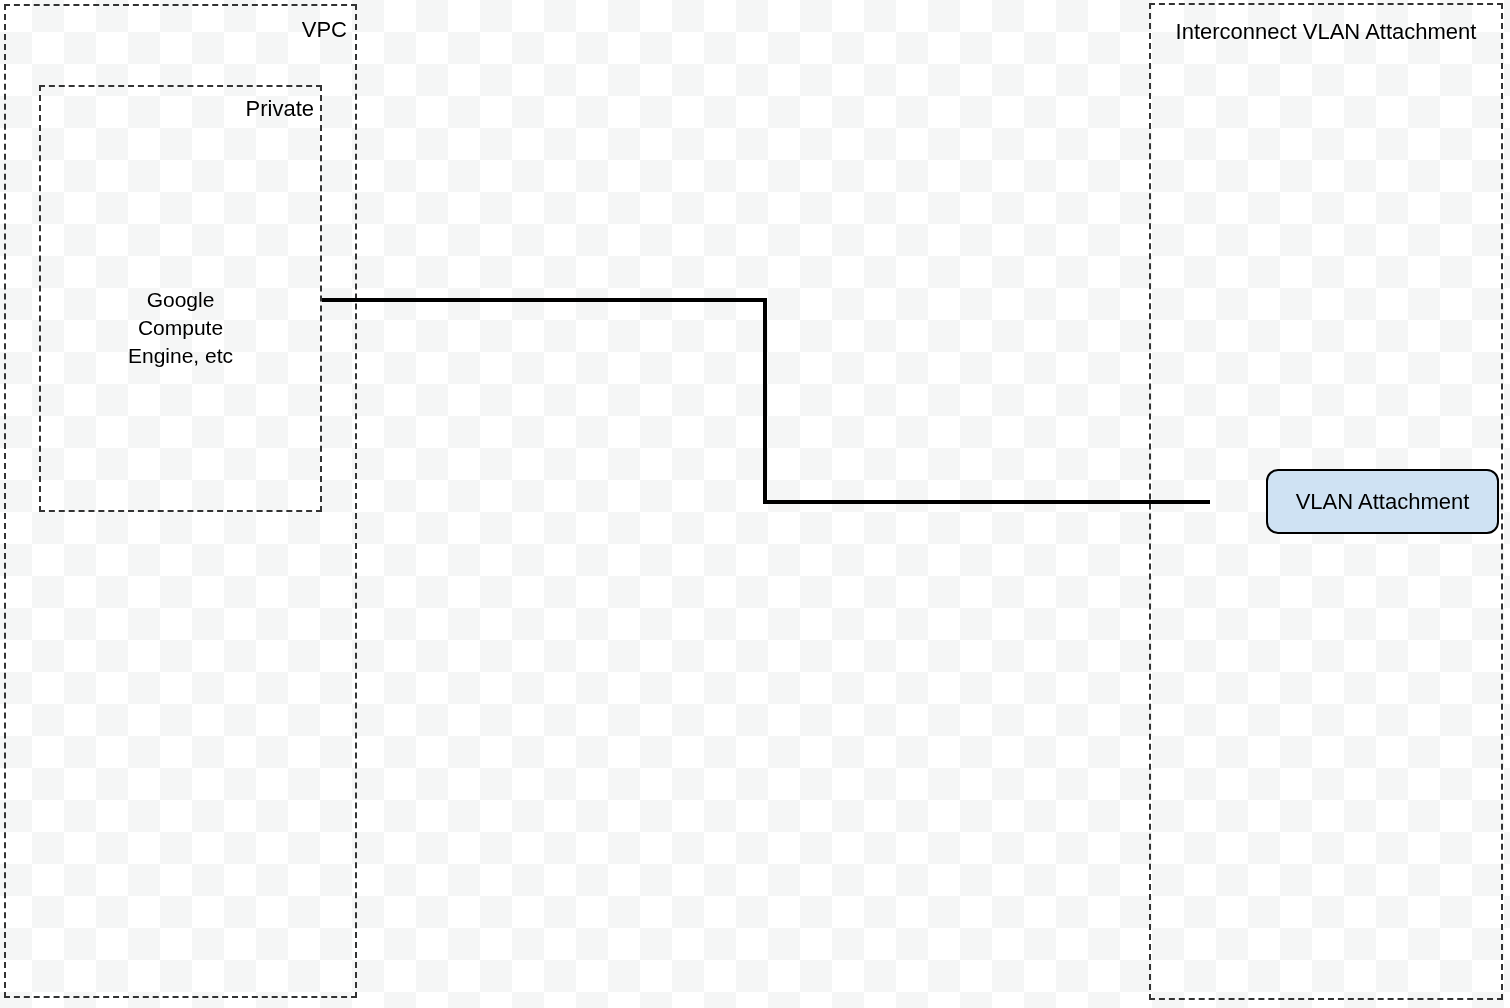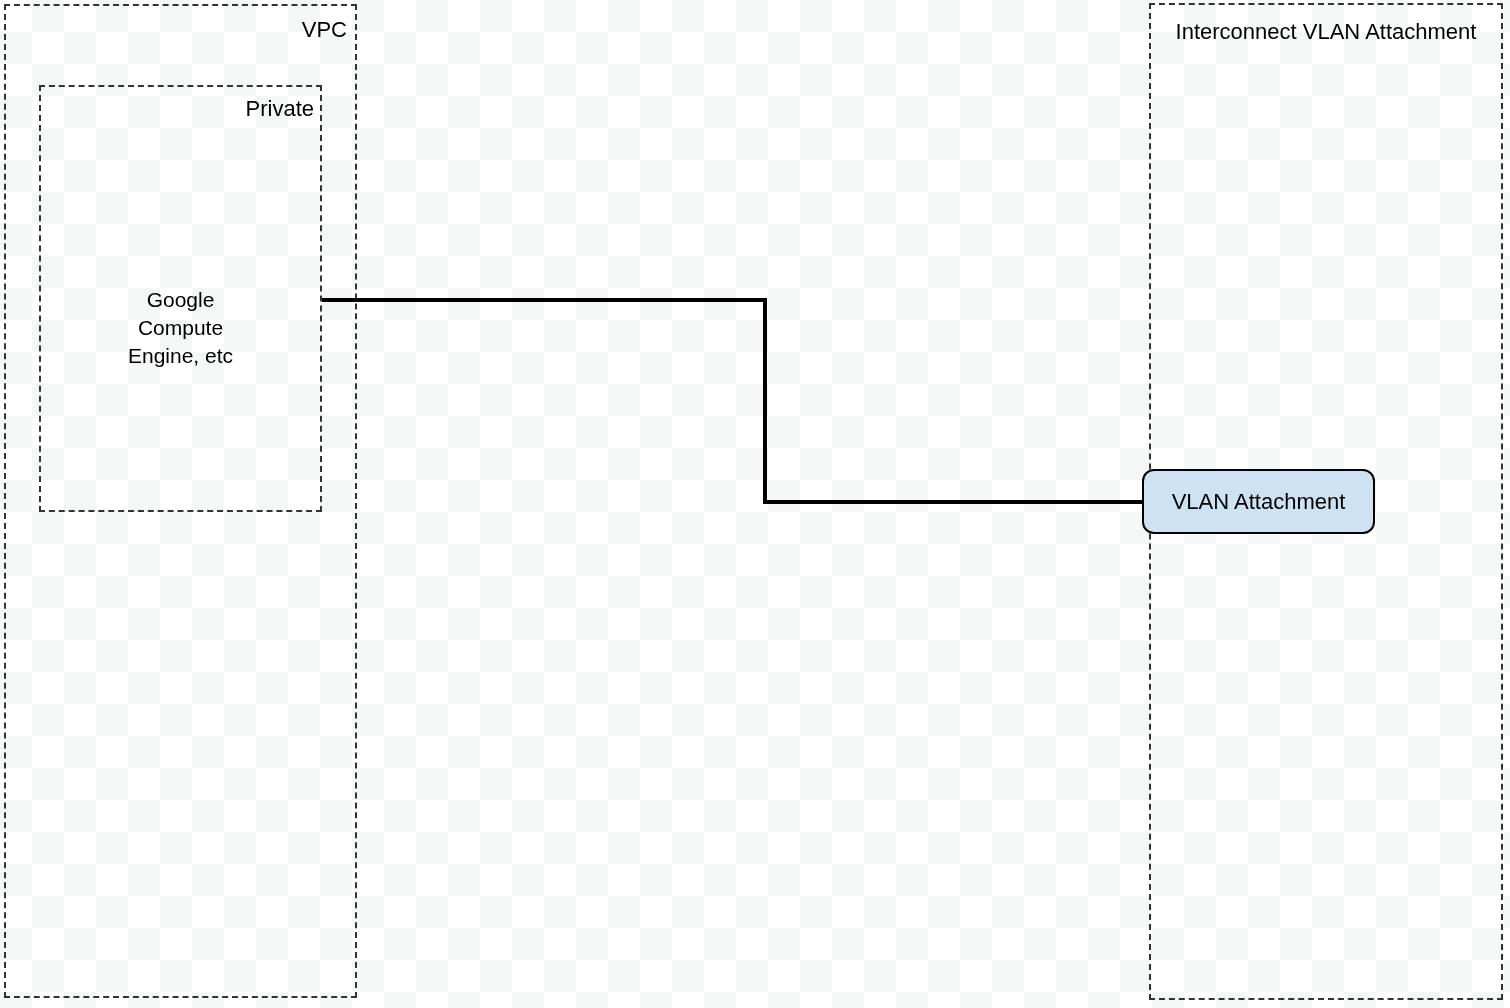--- a/index.html
+++ b/index.html
@@ -92,21 +92,21 @@
   .connector-svg polyline {
     fill: none;
     stroke: #000000;
     stroke-width: 4;
     stroke-linejoin: miter;
   }
 
   
   .vlan-node {
     position: absolute;
-    left: 1142px;
+    left: 1266px;
     top: 469px;
     width: 233px;
     height: 65px;
     box-sizing: border-box;
     background: #cfe2f3;
     border: 2px solid #000000;
     border-radius: 12px;
     display: flex;
     align-items: center;
     justify-content: center;

